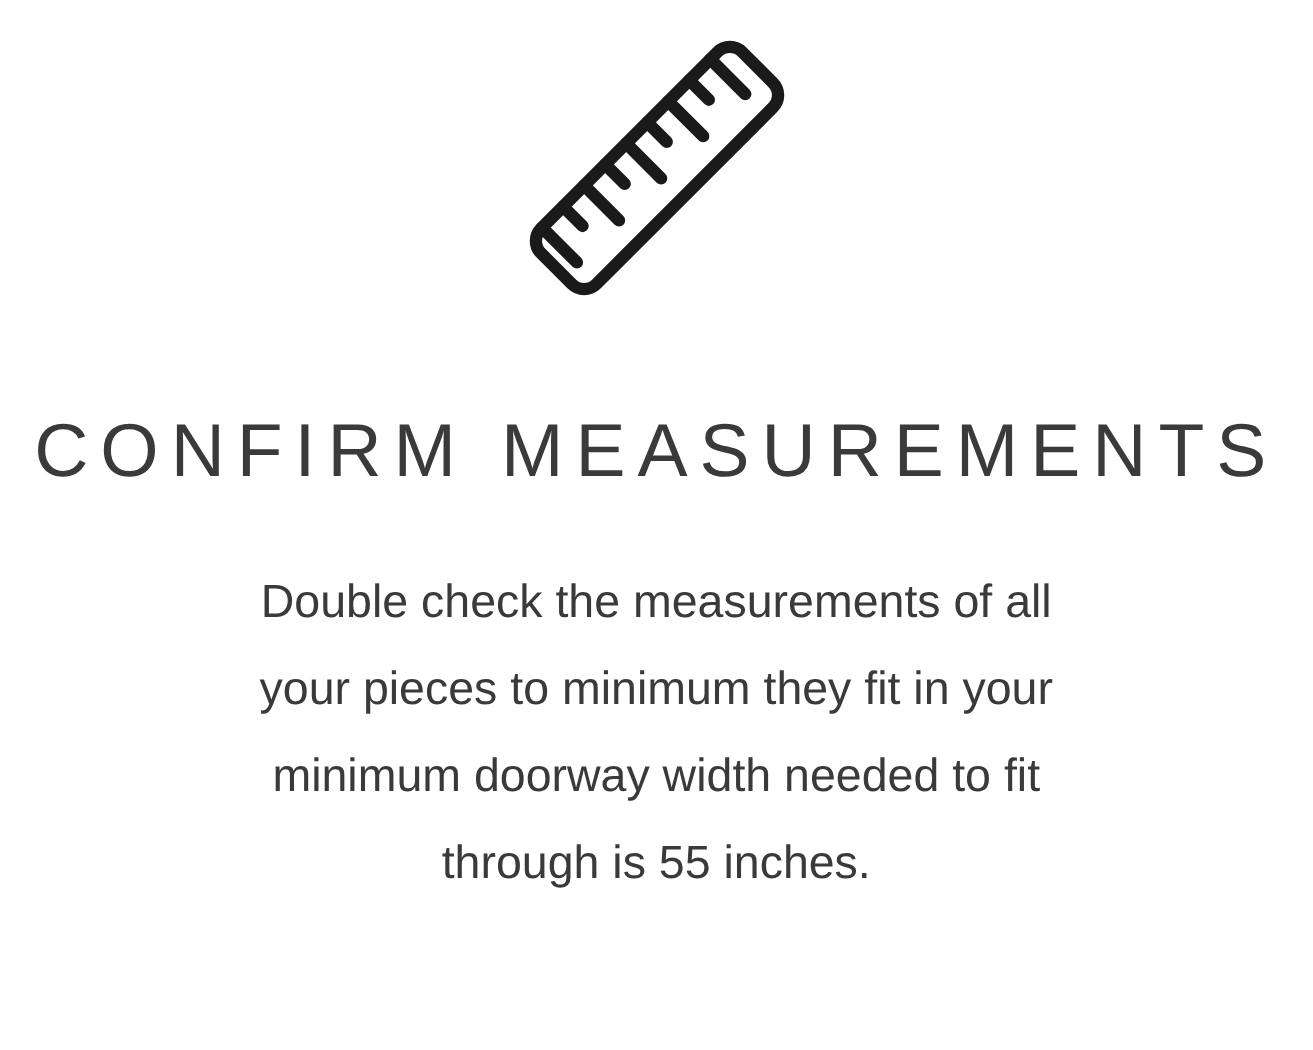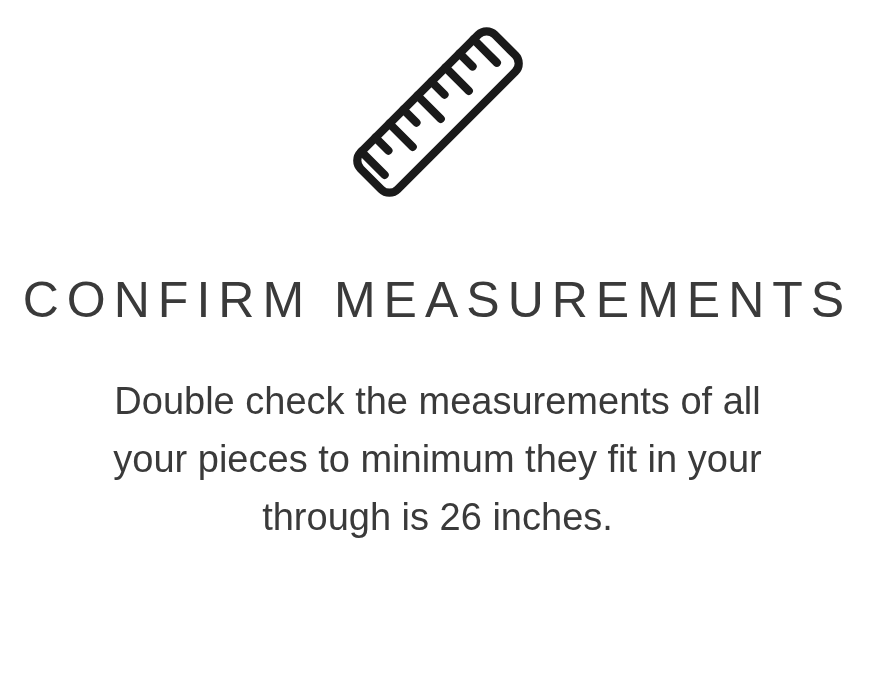--- a/index.html
+++ b/index.html
@@ -25,21 +25,21 @@
     font-size: 50px;
     line-height: 50px;
     font-weight: 400;
     letter-spacing: 8px;
     color: #3a3a3a;
     text-align: center;
     white-space: nowrap;
   }
   .body-text {
     margin-top: 47px;
-    font-size: 38px;
+    font-size: 31px;
     line-height: 58px;
     font-weight: 400;
     color: #3a3a3a;
     text-align: center;
   }
   .body-line {
     white-space: nowrap;
   }
 </style>
 </head>
@@ -62,16 +62,17 @@
         <line x1="172" y1="66" x2="172" y2="100"></line>
       </g>
     </svg>
   </div>
 
   <h1 class="heading">CONFIRM MEASUREMENTS</h1>
 
   <div class="body-text">
     <div class="body-line">Double check the measurements of all</div>
     <div class="body-line">your pieces to minimum they fit in your</div>
-    <div class="body-line">through is 26 inches.</div>
+    <div class="body-line">minimum doorway width needed to fit</div>
+    <div class="body-line">through is 55 inches.</div>
   </div>
 
 </div>
 
 </body></html>

